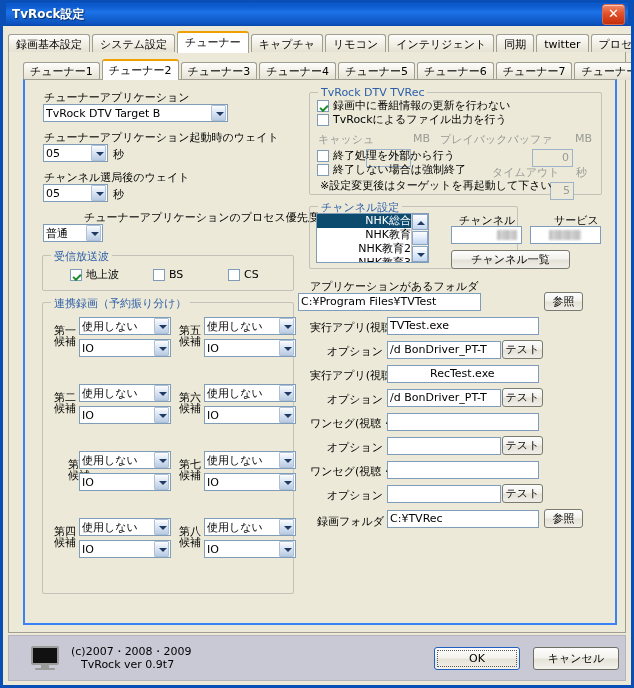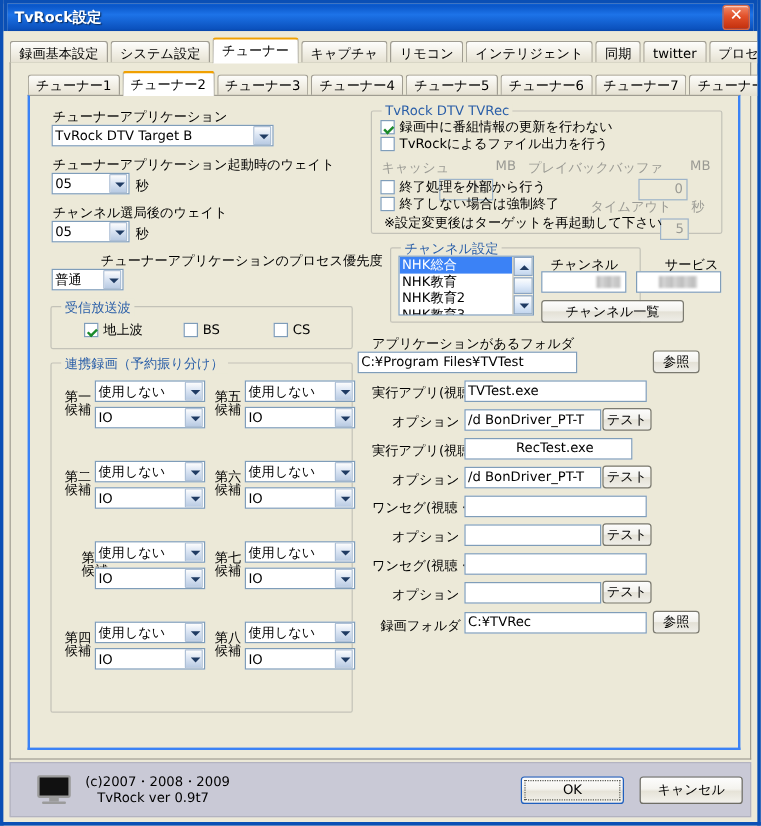--- a/index.html
+++ b/index.html
@@ -154,21 +154,21 @@
     transform:rotate(-45deg);width:6px;height:3px;
   }
   .chk .ctext{font-size:11px;color:#000;white-space:nowrap;line-height:13px;}
   
   .listbox{
     position:absolute;box-sizing:border-box;background:#fff;
     border:1px solid #7f9db9;overflow:hidden;
   }
   .listbox .items{position:absolute;left:0;top:0;right:17px;bottom:0;overflow:hidden;}
   .litem{font-size:11px;height:14px;line-height:14px;padding-left:2px;white-space:nowrap;cursor:default;}
-  .litem.sel{background:#3b82f6;color:#fff;}
+  .litem.sel{background:#0c4a6e;color:#fff;}
   .vscroll{
     position:absolute;right:0;top:0;width:17px;bottom:0;
     background:#f1efe2;border-left:1px solid #c8c6b8;box-sizing:border-box;
   }
   .sbtn{
     height:16px;width:16px;box-sizing:border-box;
     background:linear-gradient(to bottom,#fdfdfd,#e4eefb 45%,#c3d6ee);
     border:1px solid #8ba5c4;position:relative;cursor:pointer;
   }
   .sbtn.up{position:absolute;top:0;left:0;}
@@ -406,21 +406,21 @@
             <span class="chkbox"></span>
             <span class="ctext">終了しない場合は強制終了</span>
           </div>
           <div class="lbl dis" style="left:182px;top:72px;">タイムアウト</div>
           <div class="txt dis" style="left:240px;top:68px;width:24px;">5</div>
           <div class="lbl dis" style="left:266px;top:72px;">秒</div>
 
           <div class="lbl" style="left:10px;top:85px;">※設定変更後はターゲットを再起動して下さい</div>
         </div>
 
-        <div class="group" style="left:300px;top:126px;width:209px;height:63px;">
+        <div class="group" style="left:284px;top:126px;width:209px;height:63px;text-align:right;">
           <span class="gtitle">チャンネル設定</span>
           <div class="listbox" style="left:6px;top:6px;width:113px;height:50px;">
             <div class="items" id="channel-items">
                 <div class="litem sel">NHK総合</div>
                 <div class="litem">NHK教育</div>
                 <div class="litem">NHK教育2</div>
                 <div class="litem">NHK教育3</div>
               </div>
             <div class="vscroll">
               <div class="sbtn up"></div>
@@ -441,21 +441,21 @@
         <div class="txt" style="left:273px;top:213px;width:183px;">C:¥Program Files¥TVTest</div>
         <div class="btn" style="left:519px;top:212px;width:39px;">参照</div>
 
         <div id="app-rows">
             <div class="lbl" style="top: 240px; left: 285px; width: 73px; text-align: right;">実行アプリ(視聴・有)</div>
             <div class="txt" style="left: 362px; top: 237px; width: 152px;">TVTest.exe</div>
             <div class="lbl" style="top: 264px; left: 285px; width: 73px; text-align: right;">オプション</div>
             <div class="txt" style="left: 362px; top: 261px; width: 114px;">/d BonDriver_PT-T</div>
             <div class="btn" style="left: 477px; top: 260px; width: 41px;">テスト</div>
             <div class="lbl" style="top: 288px; left: 285px; width: 73px; text-align: right;">実行アプリ(視聴・無)</div>
-            <div class="txt" style="left: 362px; top: 285px; width: 140px; padding-left: 42px;">RecTest.exe</div>
+            <div class="txt" style="left: 362px; top: 285px; width: 152px; padding-left: 42px;">RecTest.exe</div>
             <div class="lbl" style="top: 312px; left: 285px; width: 73px; text-align: right;">オプション</div>
             <div class="txt" style="left: 362px; top: 309px; width: 114px;">/d BonDriver_PT-T</div>
             <div class="btn" style="left: 477px; top: 308px; width: 41px;">テスト</div>
             <div class="lbl" style="top: 336px; left: 285px; width: 73px; text-align: right;">ワンセグ(視聴・有)</div>
             <div class="txt" style="left: 362px; top: 333px; width: 152px;"></div>
             <div class="lbl" style="top: 360px; left: 285px; width: 73px; text-align: right;">オプション</div>
             <div class="txt" style="left: 362px; top: 357px; width: 114px;"></div>
             <div class="btn" style="left: 477px; top: 356px; width: 41px;">テスト</div>
             <div class="lbl" style="top: 384px; left: 285px; width: 73px; text-align: right;">ワンセグ(視聴・無)</div>
             <div class="txt" style="left: 362px; top: 381px; width: 152px;"></div>

